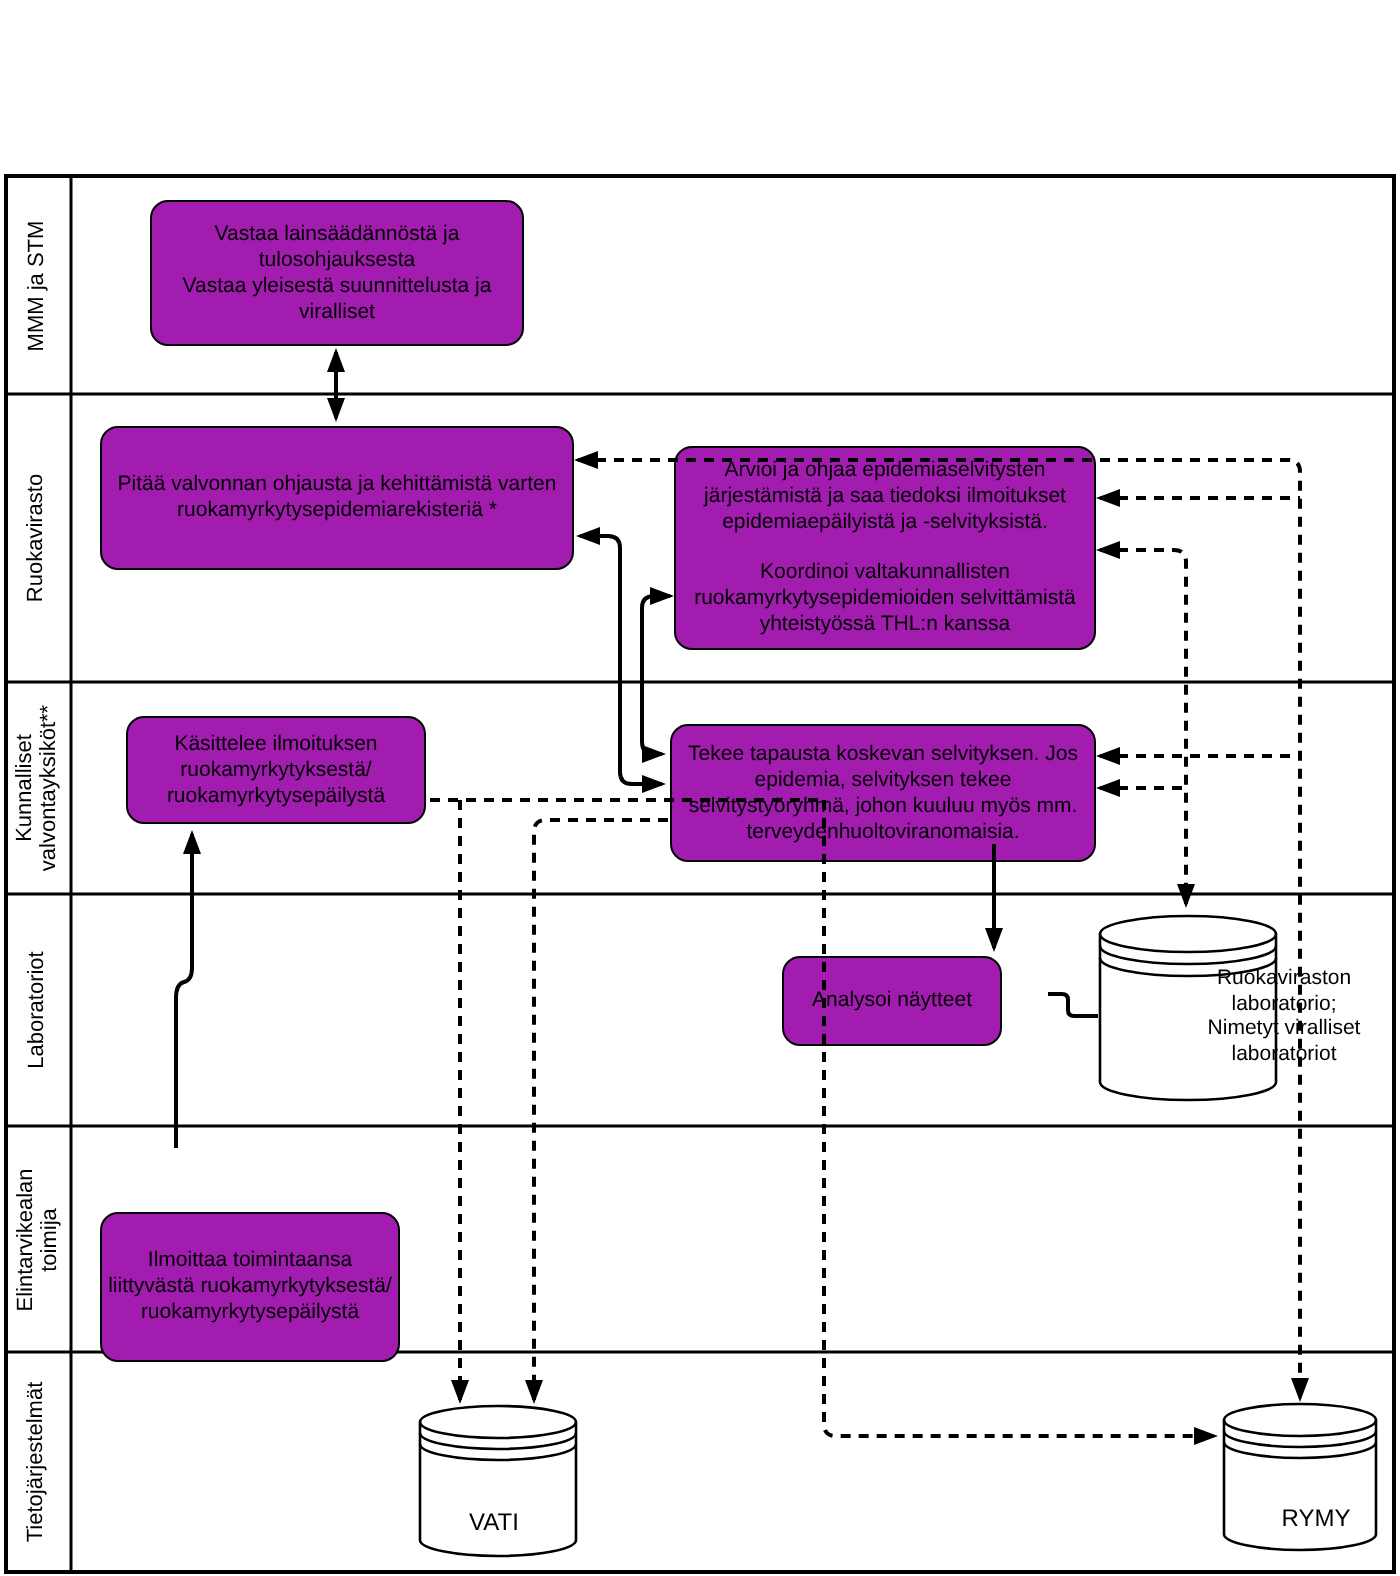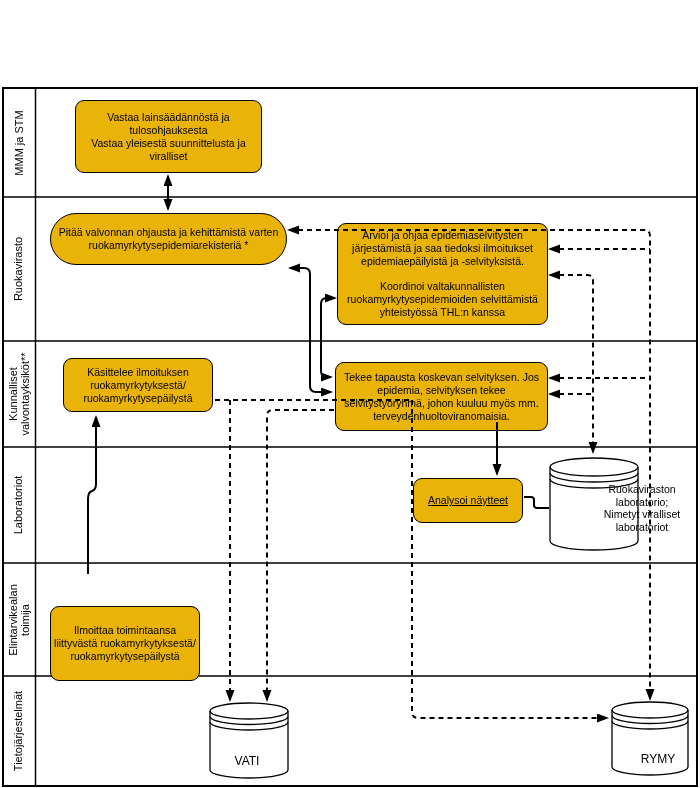--- a/index.html
+++ b/index.html
@@ -15,21 +15,21 @@
     position:absolute;left:2px;width:33px;display:flex;
     align-items:center;justify-content:center;z-index:1;
   }
   .lane-label>span{
     transform:rotate(-90deg);text-align:center;font-size:11px;line-height:12px;
     white-space:nowrap;
   }
   .lane-label.wrap>span{white-space:normal;width:100px;}
   .node{
     position:absolute;box-sizing:border-box;border:1.3px solid #000;
-    border-radius:9px;background:#eab308;display:flex;flex-direction:column;
+    border-radius:9px;background:#a21caf;display:flex;flex-direction:column;
     align-items:center;justify-content:center;text-align:center;
     font-size:10.5px;line-height:13px;padding:1px 0;z-index:1;
   }
   .node .gap{height:12px;}
   .db-text{
     position:absolute;z-index:1;text-align:center;font-size:10.5px;
     line-height:12.5px;
   }
   .db-caption{
     position:absolute;z-index:1;text-align:center;font-size:12px;
@@ -90,39 +90,39 @@
   </div>
   <div class="lane-label" style="top:676px;height:110px;">
     <span>Tietojärjestelmät</span>
   </div>
 
   <div class="node" style="left:75px;top:100px;width:187px;height:73px;">
     <div>Vastaa lainsäädännöstä ja tulosohjauksesta</div>
     <div>Vastaa yleisestä suunnittelusta ja viralliset</div>
   </div>
 
-  <div class="node" style="left:50px;top:213px;width:237px;height:52px;border-radius:26px;">
+  <div class="node" style="left:50px;top:213px;width:237px;height:72px;">
     <div>Pitää valvonnan ohjausta ja kehittämistä varten ruokamyrkytysepidemiarekisteriä *</div>
   </div>
 
   <div class="node" style="left:337px;top:223px;width:211px;height:102px;">
     <div>Arvioi ja ohjaa epidemiaselvitysten järjestämistä ja saa tiedoksi ilmoitukset epidemiaepäilyistä ja -selvityksistä.</div>
     <div class="gap"></div>
     <div>Koordinoi valtakunnallisten ruokamyrkytysepidemioiden selvittämistä yhteistyössä THL:n kanssa</div>
   </div>
 
   <div class="node" style="left:63px;top:358px;width:150px;height:54px;">
     <div>Käsittelee ilmoituksen ruokamyrkytyksestä/ ruokamyrkytysepäilystä</div>
   </div>
 
   <div class="node" style="left:335px;top:362px;width:213px;height:69px;">
     <div>Tekee tapausta koskevan selvityksen. Jos epidemia, selvityksen tekee selvitystyöryhmä, johon kuuluu myös mm. terveydenhuoltoviranomaisia.</div>
   </div>
 
-  <div class="node" style="left:413px;top:478px;width:110px;height:45px;text-decoration:underline;">
+  <div class="node" style="left:391px;top:478px;width:110px;height:45px;">
     <div>Analysoi näytteet</div>
   </div>
 
   <div class="node" style="left:50px;top:606px;width:150px;height:75px;">
     <div>Ilmoittaa toimintaansa liittyvästä ruokamyrkytyksestä/ ruokamyrkytysepäilystä</div>
   </div>
 
   <div class="db-text" style="left:551px;top:483px;width:86px;padding-left:48px;">Ruokaviraston laboratorio; Nimetyt viralliset laboratoriot</div>
   <div class="db-caption" style="left:210px;top:754px;width:74px;">VATI</div>
   <div class="db-caption" style="left:612px;top:752px;width:92px;">RYMY</div>

